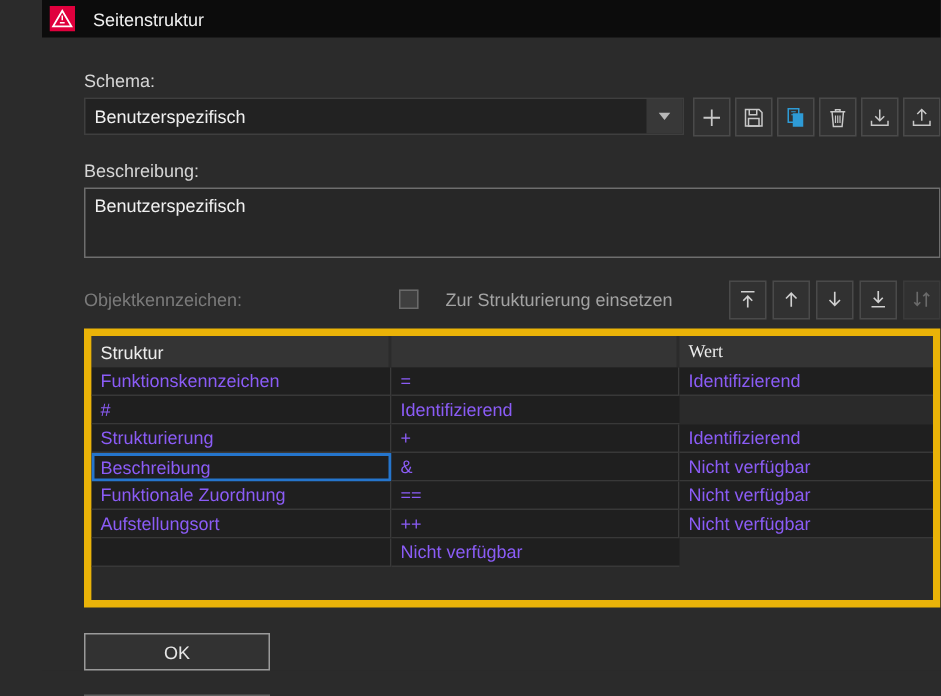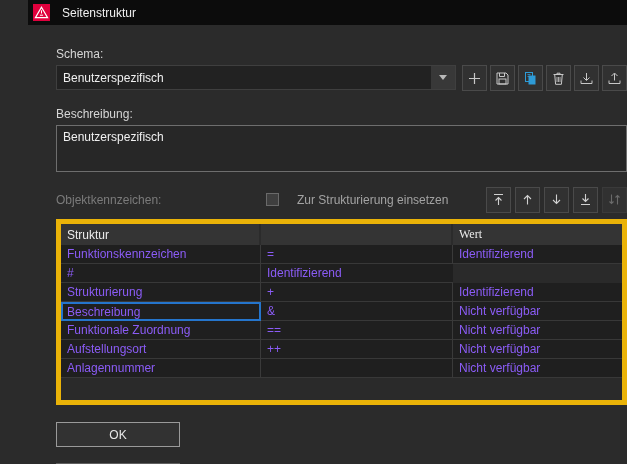--- a/index.html
+++ b/index.html
@@ -260,21 +260,20 @@
         <div class="tcell">Funktionale Zuordnung</div>
         <div class="tcell">==</div>
         <div class="tcell">Nicht verfügbar</div>
       </div>
       <div class="trow">
         <div class="tcell">Aufstellungsort</div>
         <div class="tcell">++</div>
         <div class="tcell">Nicht verfügbar</div>
       </div>
       <div class="trow">
-        <div class="tcell">Anlagennummer</div>
         <div class="tcell"></div>
         <div class="tcell">Nicht verfügbar</div>
       </div>
       <div class="tfiller"></div>
     </div>
 
     <div class="footer">
       <button class="dlg-btn default">OK</button>
       <button class="dlg-btn">Abbrechen</button>
     </div>

